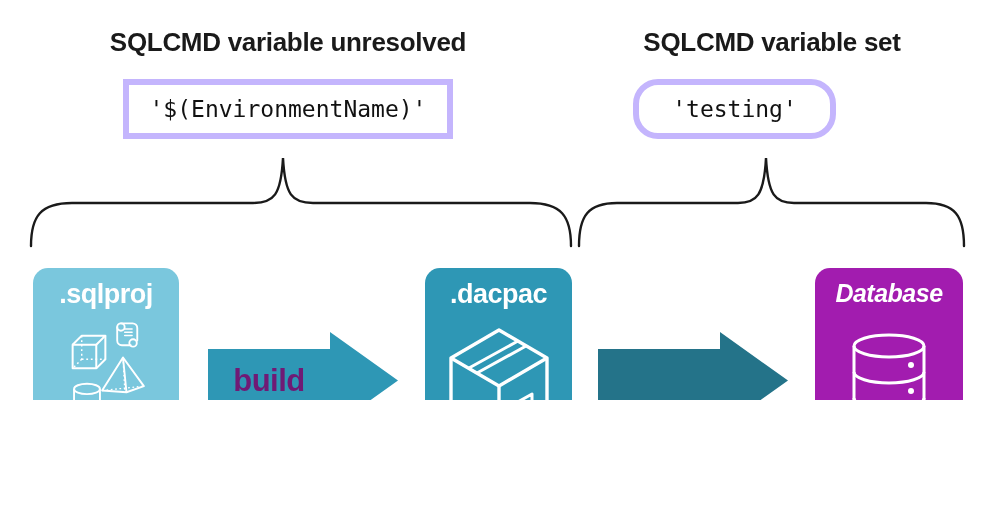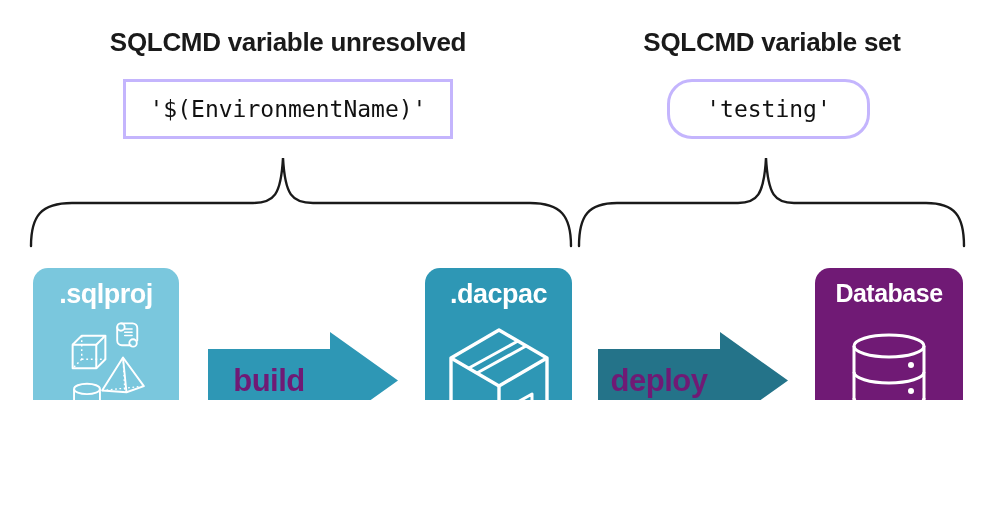--- a/index.html
+++ b/index.html
@@ -5,58 +5,58 @@
   html,body{margin:0;padding:0;background:#ffffff;}
   #canvas{
     position:relative;width:1000px;height:400px;background:#ffffff;overflow:hidden;
     font-family:"Liberation Sans",sans-serif;color:#1a1a1a;
   }
   .abs{position:absolute;}
   .heading{
     font-size:26px;font-weight:bold;text-align:center;letter-spacing:-0.3px;color:#1a1a1a;
   }
   .code-box{
-    box-sizing:border-box;border:3px solid #c4b5fd;background:#ffffff;
+    box-sizing:border-box;border:6px solid #c4b5fd;background:#ffffff;
     display:flex;align-items:center;justify-content:center;
   }
   .code-text{
     font-family:"DejaVu Sans Mono",monospace;font-size:23px;color:#111111;white-space:pre;
   }
   .brace svg{display:block;width:100%;height:100%;}
   .stage{
     box-sizing:border-box;border-radius:15px;
   }
   .stage-title{
     position:absolute;left:0;right:0;top:11px;text-align:center;
     color:#ffffff;font-weight:bold;font-size:27px;letter-spacing:-0.5px;
   }
   .stage.sqlproj{background:#7ac7dd;}
   .stage.dacpac{background:#2e97b5;}
-  .stage.database{background:#701a75;}
+  .stage.database{background:#a21caf;font-style:italic;}
   .arrow{overflow:visible;}
   .arrow svg{display:block;width:100%;height:100%;}
   .arrow-label{
     position:absolute;top:0;left:0;width:122px;height:97px;
     display:flex;align-items:center;justify-content:center;
     color:#701a75;font-weight:bold;font-size:31px;letter-spacing:-0.5px;
   }
   .icon svg{display:block;width:100%;height:100%;}
 </style>
 </head>
 <body>
 
 <div id="canvas">
 
   <div class="abs heading" style="left:98px;top:27px;width:380px;">SQLCMD variable unresolved</div>
   <div class="abs heading" style="left:582px;top:27px;width:380px;">SQLCMD variable set</div>
 
   <div class="abs code-box" style="left:123px;top:79px;width:330px;height:60px;">
     <span class="code-text">'$(EnvironmentName)'</span>
   </div>
-  <div class="abs code-box" style="left:667px;top:79px;width:203px;height:60px;border-radius:25px;">
+  <div class="abs code-box" style="left:633px;top:79px;width:203px;height:60px;border-radius:25px;">
     <span class="code-text">'testing'</span>
   </div>
 
   <div class="abs brace" style="left:28px;top:150px;width:546px;height:98px;">
     <svg viewBox="0 0 546 98" preserveAspectRatio="none" fill="none" stroke="#1a1a1a" stroke-width="2.4" stroke-linecap="round">
       <path d="M3,96 C3,66 13,53 44,53 L225,53 C246,53 253,45 255,8 C257,45 264,53 285,53 L530,53 C561,53 543,53 543,53" style="display:none"></path>
       <path d="M3,96 C3,66 13,53 44,53 L225,53 C246,53 253,45 255,8 C257,45 264,53 285,53 L502,53 C533,53 543,66 543,96"></path>
     </svg>
   </div>
   <div class="abs brace" style="left:576px;top:150px;width:391px;height:98px;">
@@ -134,21 +134,20 @@
         <path d="M25,44 L74,17 M33,49 L82,22" stroke-width="3"></path>
         <path d="M72,79 L88,70 L88,83 L72,92 Z" stroke-width="3"></path>
       </svg>
     </div>
   </div>
 
   <div class="abs arrow" style="left:598px;top:332px;width:190px;height:97px;">
     <svg viewBox="0 0 190 97">
       <polygon points="0,17 122,17 122,0 190,48.5 122,97 122,80 0,80" fill="#247389"></polygon>
     </svg>
-    <div class="arrow-label">deploy</div>
   </div>
 
   <div class="abs stage database" style="left:815px;top:268px;width:148px;height:221px;">
     <div class="stage-title" style="font-size:25px;">Database</div>
     <div class="abs icon" style="left:34px;top:62px;width:80px;height:112px;">
       <svg viewBox="0 0 80 108" fill="none" stroke="#ffffff" stroke-width="3">
         <ellipse cx="40" cy="14" rx="35" ry="11"></ellipse>
         <path d="M5,14 V92 M75,14 V92"></path>
         <path d="M5,40 A35,11 0 0 0 75,40"></path>
         <path d="M5,66 A35,11 0 0 0 75,66"></path>

